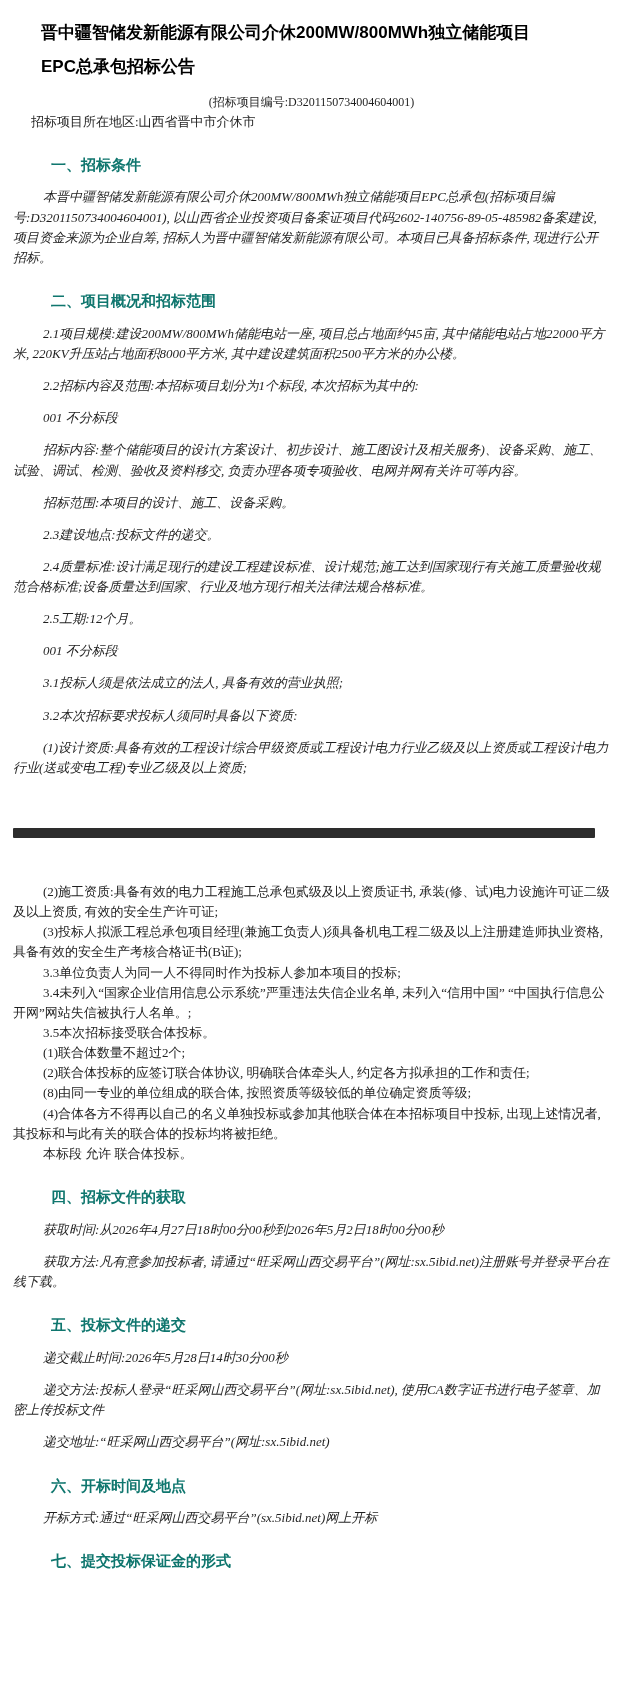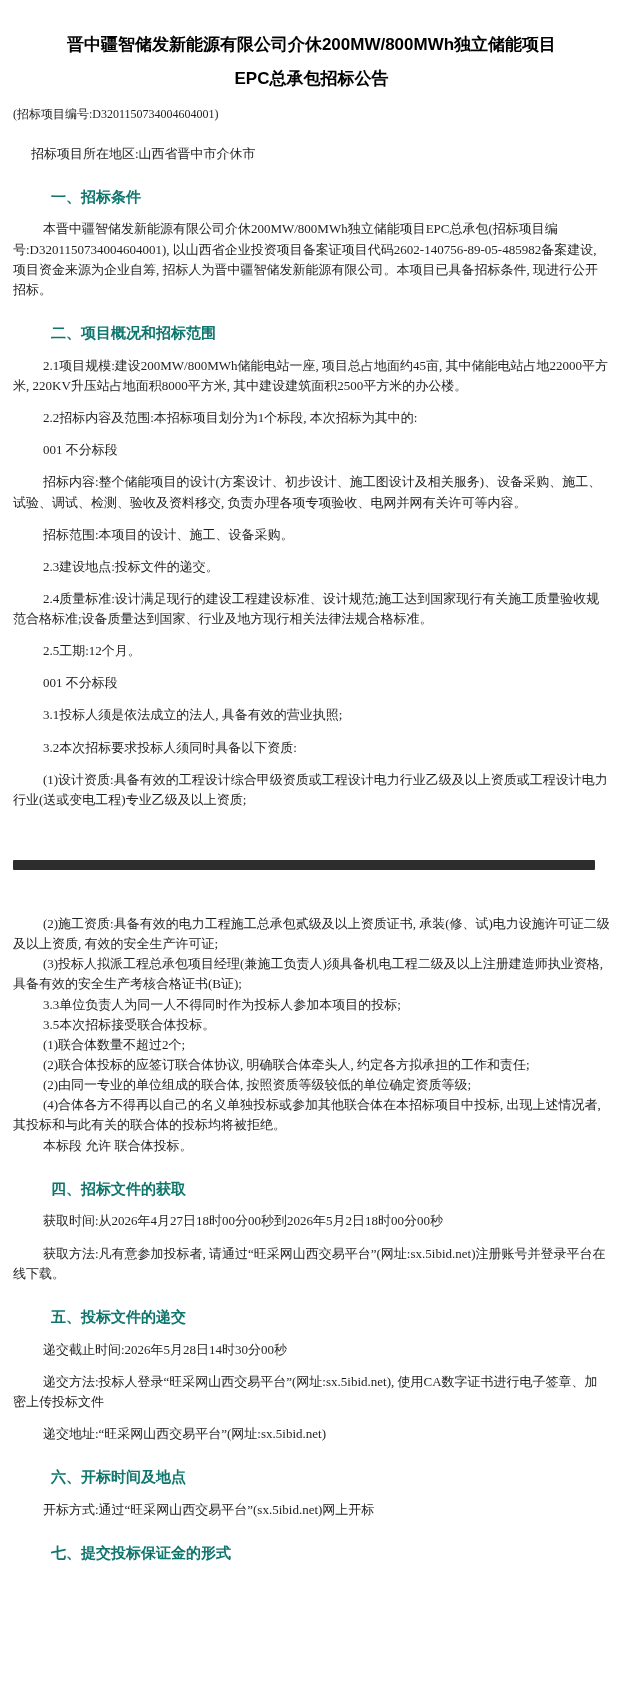--- a/index.html
+++ b/index.html
@@ -16,48 +16,50 @@
     line-height: 1.55;
   }
   .doc {
     padding: 14px 13px 40px 13px;
   }
   .blk-title {
     font-family: "Liberation Sans", "DejaVu Sans", sans-serif;
     font-size: 17px;
     font-weight: bold;
     color: #000000;
-    text-align: center;
+    text-align: left;
     line-height: 1.5;
-    margin: 18px 28px 0 28px;
+    margin: 6px 28px 0 28px;
   }
   .blk-title + .blk-title {
     margin-top: 8px;
   }
   .blk-subtitle {
     font-size: 12px;
+    text-align: center;
     margin: 14px 0 0 0;
     color: #1f1f1f;
   }
   .blk-plain {
-    margin: 20px 0 0 0;
+    margin: 0 0 0 0;
     padding-left: 18px;
   }
   .blk-heading {
     font-family: "Liberation Sans", "DejaVu Sans", sans-serif;
     font-size: 15px;
     font-weight: bold;
     color: #0f766e;
     margin: 22px 0 0 0;
     padding-left: 38px;
     line-height: 1.45;
   }
   .blk-para {
     margin: 12px 0 0 0;
     text-indent: 2.3em;
+    font-style: italic;
   }
   .blk-tight {
     margin: 0;
     text-indent: 2.3em;
   }
   .blk-tight.first-tight {
     margin-top: 20px;
   }
   .divider-bar {
     height: 10px;
@@ -86,24 +88,25 @@
     <div class="blk-para">2.4质量标准:设计满足现行的建设工程建设标准、设计规范;施工达到国家现行有关施工质量验收规范合格标准;设备质量达到国家、行业及地方现行相关法律法规合格标准。</div>
     <div class="blk-para">2.5工期:12个月。</div>
     <div class="blk-para">001 不分标段</div>
     <div class="blk-para">3.1投标人须是依法成立的法人, 具备有效的营业执照;</div>
     <div class="blk-para">3.2本次招标要求投标人须同时具备以下资质:</div>
     <div class="blk-para">(1)设计资质:具备有效的工程设计综合甲级资质或工程设计电力行业乙级及以上资质或工程设计电力行业(送或变电工程)专业乙级及以上资质;</div>
     <div class="divider-bar"></div>
     <div class="blk-tight first-tight">(2)施工资质:具备有效的电力工程施工总承包贰级及以上资质证书, 承装(修、试)电力设施许可证二级及以上资质, 有效的安全生产许可证;</div>
     <div class="blk-tight">(3)投标人拟派工程总承包项目经理(兼施工负责人)须具备机电工程二级及以上注册建造师执业资格, 具备有效的安全生产考核合格证书(B证);</div>
     <div class="blk-tight">3.3单位负责人为同一人不得同时作为投标人参加本项目的投标;</div>
+    <div class="blk-tight">3.4未列入“国家企业信用信息公示系统”严重违法失信企业名单, 未列入“信用中国” “中国执行信息公开网”网站失信被执行人名单。;</div>
     <div class="blk-tight">3.5本次招标接受联合体投标。</div>
     <div class="blk-tight">(1)联合体数量不超过2个;</div>
     <div class="blk-tight">(2)联合体投标的应签订联合体协议, 明确联合体牵头人, 约定各方拟承担的工作和责任;</div>
-    <div class="blk-tight">(2)由同一专业的单位组成的联合体, 按照资质等级较低的单位确定资质等级;</div>
+    <div class="blk-tight">(8)由同一专业的单位组成的联合体, 按照资质等级较低的单位确定资质等级;</div>
     <div class="blk-tight">(4)合体各方不得再以自己的名义单独投标或参加其他联合体在本招标项目中投标, 出现上述情况者, 其投标和与此有关的联合体的投标均将被拒绝。</div>
     <div class="blk-tight">本标段 允许 联合体投标。</div>
     <div class="blk-heading">四、招标文件的获取</div>
     <div class="blk-para">获取时间:从2026年4月27日18时00分00秒到2026年5月2日18时00分00秒</div>
     <div class="blk-para">获取方法:凡有意参加投标者, 请通过“旺采网山西交易平台”(网址:sx.5ibid.net)注册账号并登录平台在线下载。</div>
     <div class="blk-heading">五、投标文件的递交</div>
     <div class="blk-para">递交截止时间:2026年5月28日14时30分00秒</div>
     <div class="blk-para">递交方法:投标人登录“旺采网山西交易平台”(网址:sx.5ibid.net), 使用CA数字证书进行电子签章、加密上传投标文件</div>
     <div class="blk-para">递交地址:“旺采网山西交易平台”(网址:sx.5ibid.net)</div>
     <div class="blk-heading">六、开标时间及地点</div>

